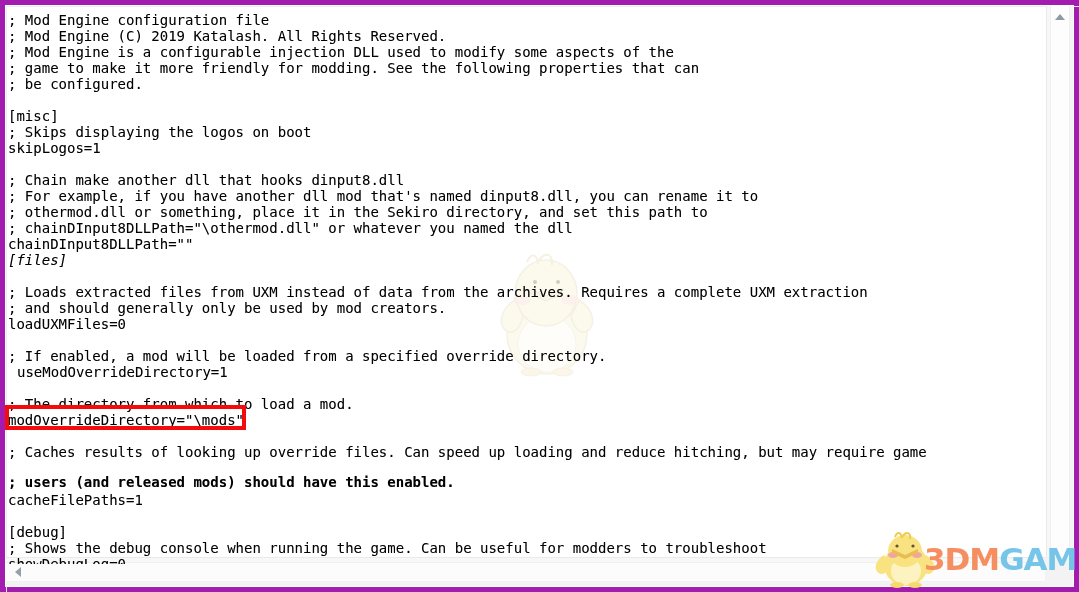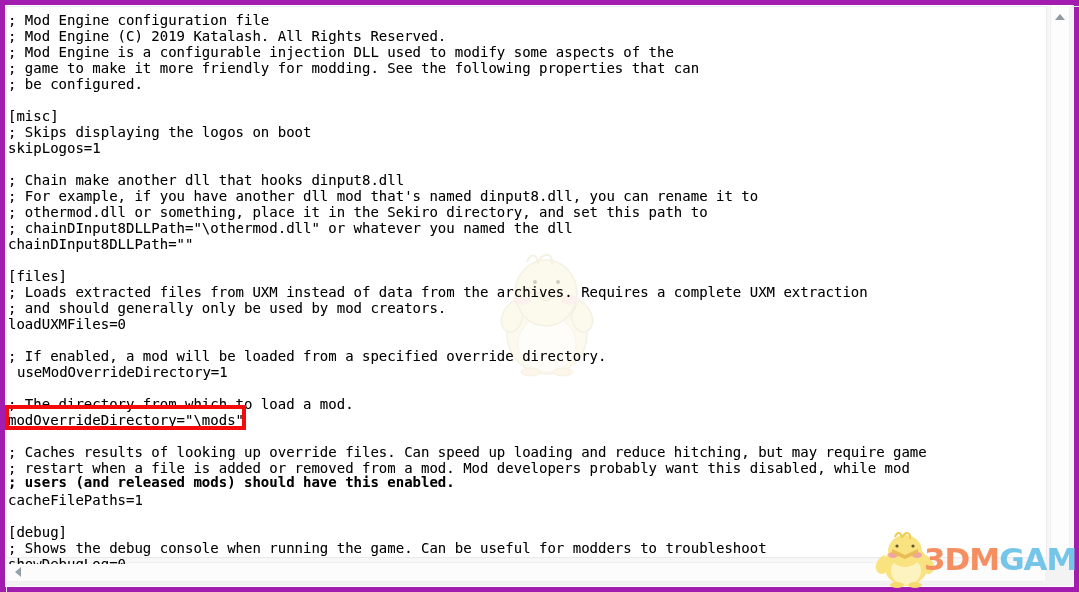--- a/index.html
+++ b/index.html
@@ -208,33 +208,32 @@
         <div class="code-line" style="top: 100px;">[misc]</div>
         <div class="code-line" style="top: 116px;">; Skips displaying the logos on boot</div>
         <div class="code-line" style="top: 132px;">skipLogos=1</div>
         <div class="code-line" style="top: 148px;"></div>
         <div class="code-line" style="top: 164px;">; Chain make another dll that hooks dinput8.dll</div>
         <div class="code-line" style="top: 180px;">; For example, if you have another dll mod that's named dinput8.dll, you can rename it to</div>
         <div class="code-line" style="top: 196px;">; othermod.dll or something, place it in the Sekiro directory, and set this path to</div>
         <div class="code-line" style="top: 212px;">; chainDInput8DLLPath="\othermod.dll" or whatever you named the dll</div>
         <div class="code-line" style="top: 228px;">chainDInput8DLLPath=""</div>
         <div class="code-line" style="top: 244px;"></div>
-        <div class="code-line" style="top: 260px;">[files]</div>
+        <div class="code-line" style="top: 244px; font-style: italic;">[files]</div>
         <div class="code-line" style="top: 276px;">; Loads extracted files from UXM instead of data from the archives. Requires a complete UXM extraction</div>
         <div class="code-line" style="top: 292px;">; and should generally only be used by mod creators.</div>
         <div class="code-line" style="top: 308px;">loadUXMFiles=0</div>
         <div class="code-line" style="top: 324px;"></div>
         <div class="code-line" style="top: 340px;">; If enabled, a mod will be loaded from a specified override directory.</div>
         <div class="code-line" style="top: 356px; margin-left: 9px;">useModOverrideDirectory=1</div>
         <div class="code-line" style="top: 372px;"></div>
         <div class="code-line" style="top: 388px;">; The directory from which to load a mod.</div>
         <div class="code-line" style="top: 404px;">modOverrideDirectory="\mods"</div>
         <div class="code-line" style="top: 420px;"></div>
         <div class="code-line" style="top: 436px;">; Caches results of looking up override files. Can speed up loading and reduce hitching, but may require game</div>
-        <div class="code-line" style="top: 452px;">; restart when a file is added or removed from a mod. Mod developers probably want this disabled, while mod</div>
         <div class="code-line" style="top: 466px; font-weight: bold;">; users (and released mods) should have this enabled.</div>
         <div class="code-line" style="top: 484px;">cacheFilePaths=1</div>
         <div class="code-line" style="top: 500px;"></div>
         <div class="code-line" style="top: 516px;">[debug]</div>
         <div class="code-line" style="top: 532px;">; Shows the debug console when running the game. Can be useful for modders to troubleshoot</div>
         <div class="code-line" style="top: 548px;">showDebugLog=0</div>
       </div>
 
     <div class="red-box"></div>
 

